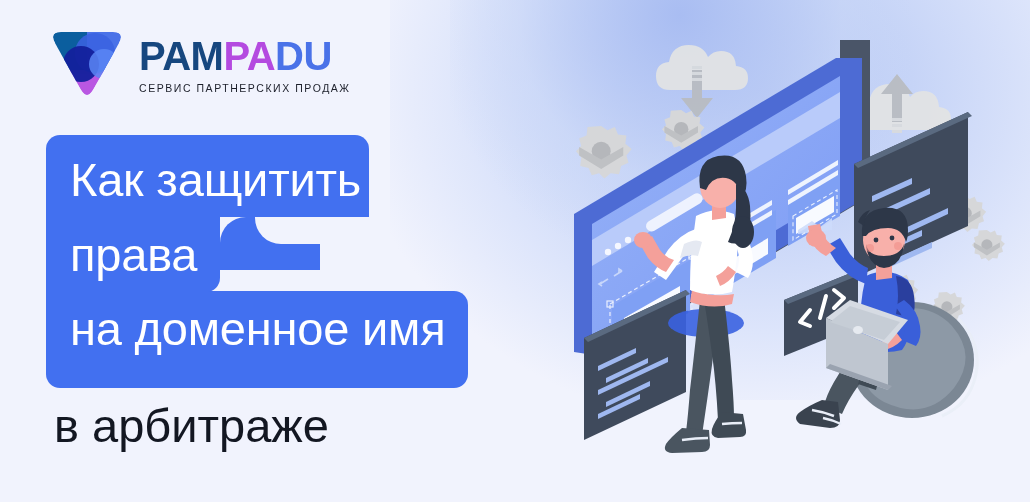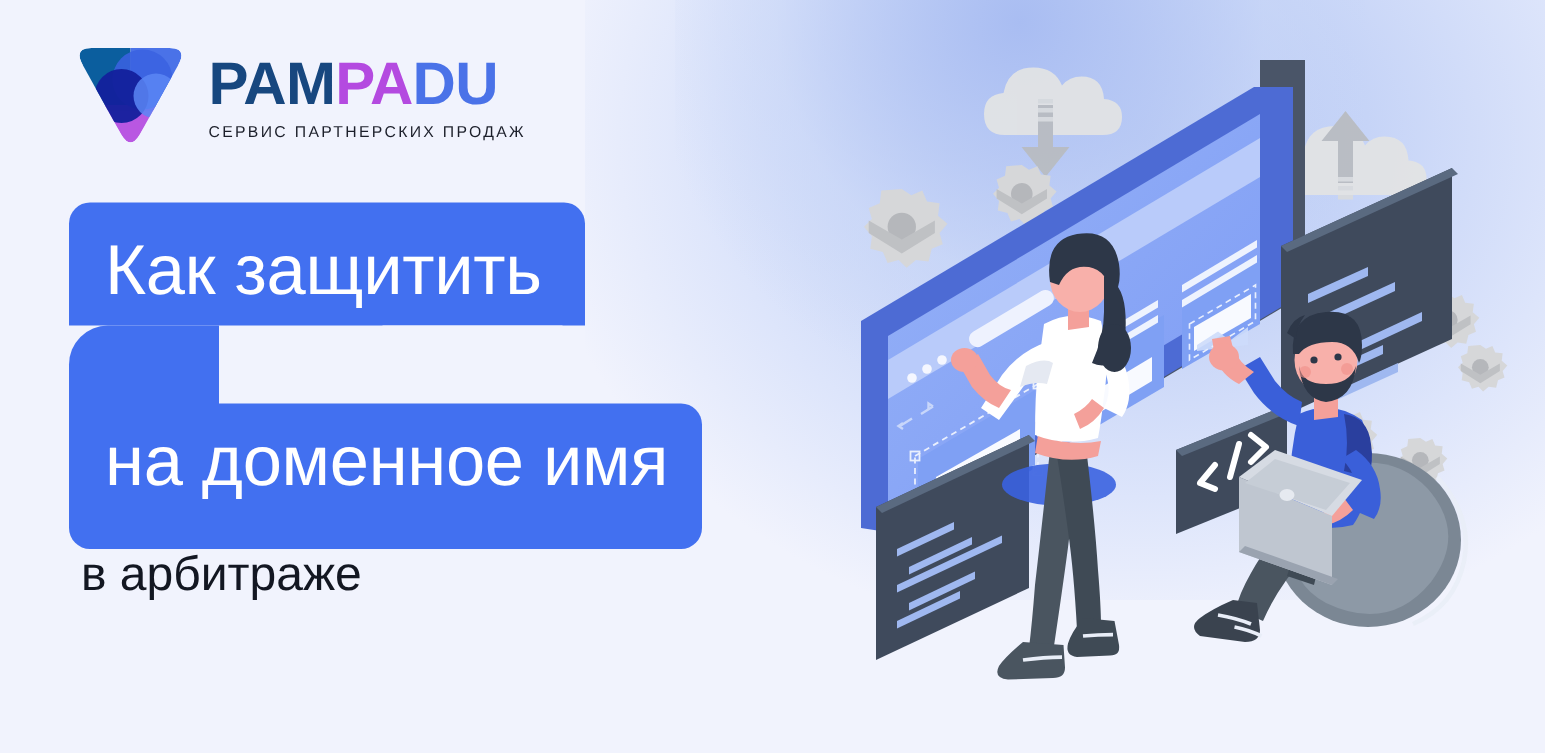--- a/index.html
+++ b/index.html
@@ -38,30 +38,30 @@
 
   
   .headline { position:absolute; left:46px; top:135px; width:560px; }
   .hl-row { display:flex; }
   .hl-block {
     background:#4270f0; color:#ffffff;
     font-size:47px; font-weight:500; line-height:1;
     letter-spacing:-0.2px; white-space:nowrap;
     display:inline-block;
   }
-  .hl-l1 { padding:21px 29px 14px 24px; border-radius:14px 14px 0 0; }
+  .hl-l1 { padding:21px 8px 14px 24px; border-radius:14px 14px 0 0; }
   .hl-l2 { padding:14px 23px 14px 24px; border-radius:0 0 14px 0; }
   .hl-l3 { padding:14px 23px 36px 24px; border-radius:0 14px 14px 14px; margin-top:-1px; }
   .hl-notch {
     background:#4270f0; width:100px; height:53px;
     border-radius:0 0 0 0; position:relative;
   }
   .hl-plain {
-    font-size:32px; font-weight:400; line-height:1;
-    color:#131722; margin-left:8px; white-space:nowrap;
+    font-size:47px; font-weight:400; line-height:1;
+    color:#131722; margin-top:14px; margin-left:8px; white-space:nowrap;
   }
   
   .seam {
     position:absolute; background:#f1f3fd;
     border-bottom-left-radius:16px;
   }
 
   
   .illo { position:absolute; left:540px; top:0; width:490px; height:502px; }
   .illo svg { display:block; }
@@ -104,20 +104,21 @@
       <div class="logo-word"><span class="w-pam">PAM</span><span class="w-pa">PA</span><span class="w-du">DU</span></div>
       <div class="logo-tag">СЕРВИС ПАРТНЕРСКИХ ПРОДАЖ</div>
     </div>
   </div>
 
   <div class="headline">
     <div class="hl-row">
       <span class="hl-block hl-l1">Как защитить</span>
     </div>
     <div class="hl-row" style="position:relative;">
+      <span class="hl-block hl-l2">права</span>
       <span class="hl-notch" style="border-top-left-radius:26px;border-bottom-left-radius:0;background:#4270f0;"></span>
       <span class="seam" style="left:209px;top:0;width:120px;height:27px;border-radius:0 0 0 26px;background:#f1f3fd;"></span>
     </div>
     <div class="hl-row">
       <span class="hl-block hl-l3">на доменное имя</span>
     </div>
     <div class="hl-plain">в арбитраже</div>
   </div>
 
   <div class="illo">

